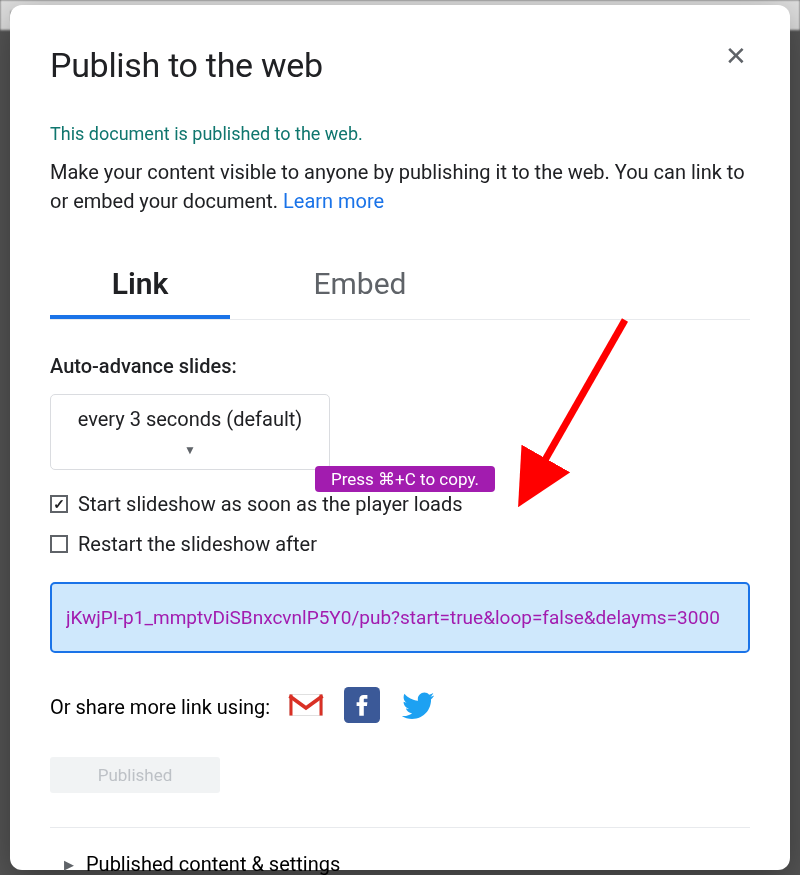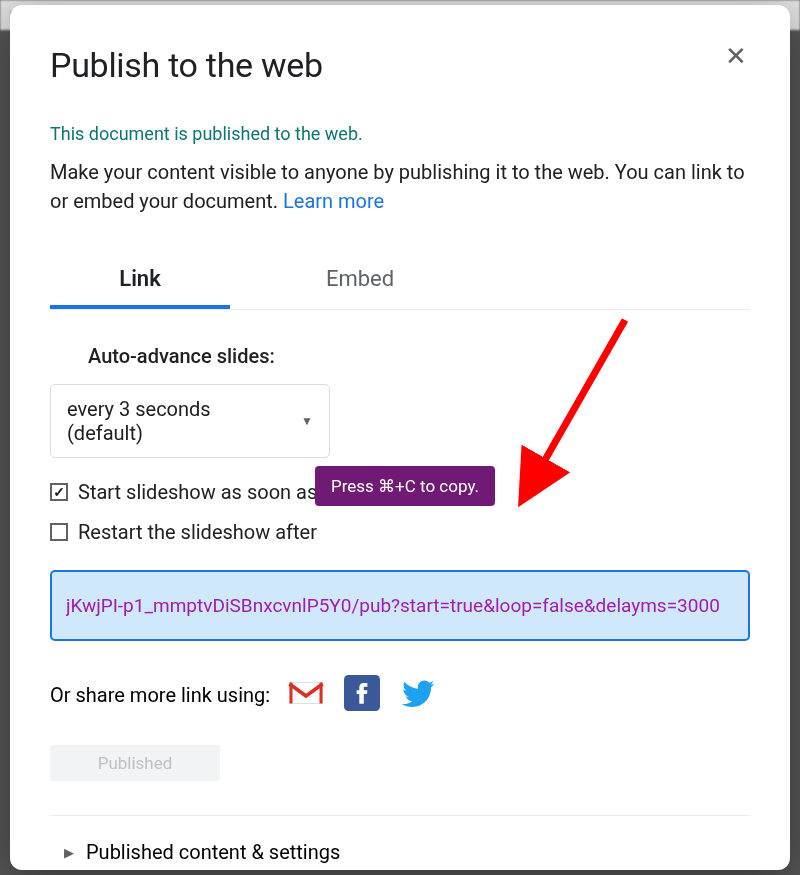--- a/index.html
+++ b/index.html
@@ -39,50 +39,51 @@
       padding: 40px 40px 20px 40px;
       display: flex;
       flex-direction: column;
     }
     .header { display: flex; align-items: flex-start; justify-content: space-between; }
     .title { font-size: 34px; font-weight: 400; color: #202124; letter-spacing: -0.3px; }
     .close-btn { width: 28px; height: 28px; cursor: pointer; color: #5f6368; font-size: 26px; line-height: 22px; text-align:center; }
     .status-line { margin-top: 38px; font-size: 18px; color: #0f766e; }
     .desc { margin-top: 14px; font-size: 20px; color: #202124; line-height: 1.45; }
     .learn { color: #1a73e8; cursor: pointer; }
-    .tab { flex: 0 0 50%; text-align: center; padding: 14px 0; font-size: 22px; color: #5f6368; cursor: pointer; max-width: 180px; }
+    .tab { flex: 0 0 50%; text-align: center; padding: 14px 0; font-size: 30px; color: #5f6368; cursor: pointer; max-width: 180px; }
     .tab:first-child { max-width: 180px; }
     .tab.active { color: #202124; font-weight: 600; border-bottom: 4px solid #1a73e8; }
     .tab-row { display:flex; width:100%; border-bottom:1px solid #e8eaed; margin-top:36px;}
     .tab-row .tab:nth-child(2){ max-width: 180px; margin-left: 40px;}
-    .section-label { margin-top: 34px; font-size: 20px; color: #202124; font-weight: 500; margin-left: 38px; }
+    .section-label { margin-top: 34px; font-size: 20px; color: #202124; font-weight: 500; }
     .select-box {
       margin-top: 16px;
       border: 1px solid #dadce0;
       border-radius: 5px;
       padding: 12px 16px;
       font-size: 20px;
       color: #202124;
       display: inline-flex;
       align-items: center;
       gap: 12px;
       cursor: pointer;
       width: 280px;
       justify-content: space-between;
+      flex-direction: column;
     }
     .caret { font-size: 12px; color: #5f6368; }
     .check-row { margin-top: 22px; display: flex; align-items: center; gap: 10px; font-size: 20px; color: #202124; }
     .checkbox { width: 18px; height: 18px; border: 2px solid #5f6368; display: inline-flex; align-items:center; justify-content:center; font-size:14px; cursor:pointer; }
     .checkbox.checked::after { content: "✓"; color: #202124; font-weight:bold; line-height:1; }
     .tooltip {
       position: absolute;
-      background: #701a75;
+      background: #a21caf;
       color: #fff;
       font-size: 17px;
-      padding: 10px 16px;
+      padding: 3px 16px;
       border-radius: 4px;
       left: 315px;
       top: 466px;
       z-index: 50;
     }
     .url-field {
       margin-top: 26px;
       border: 2px solid #1a73e8;
       border-radius: 5px;
       padding: 22px 14px;

